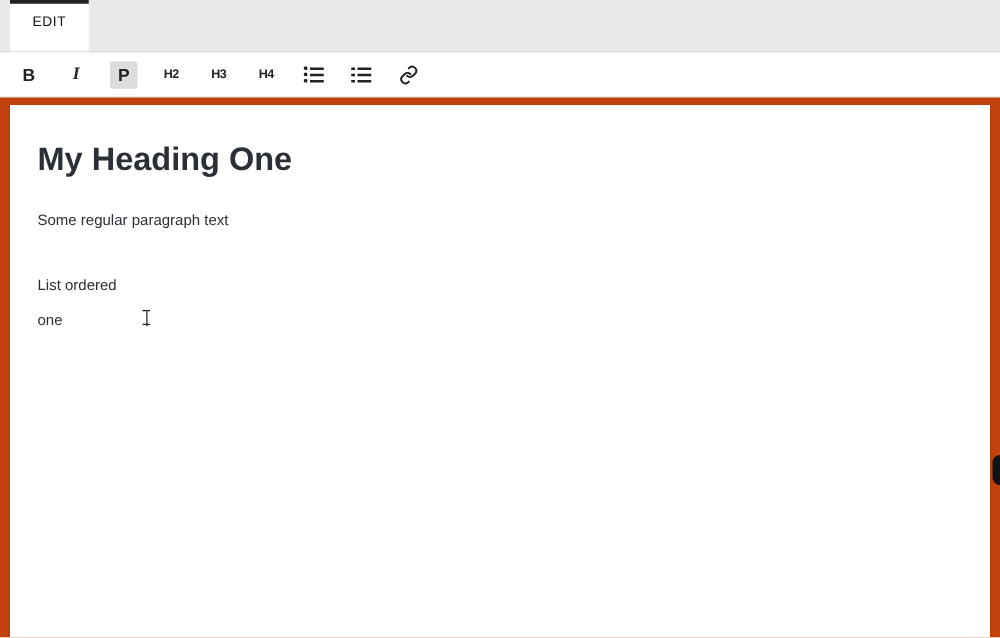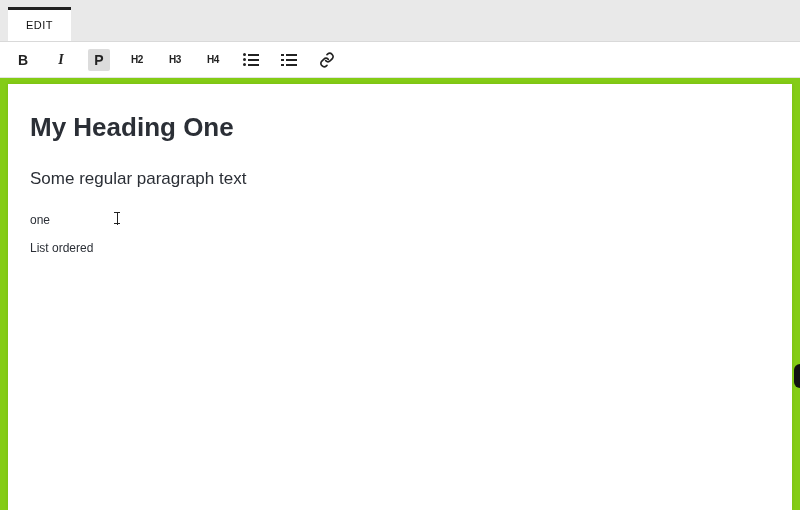--- a/index.html
+++ b/index.html
@@ -2,21 +2,20 @@
 <html><head>
 <meta charset="utf-8">
 <style>
   * { box-sizing: border-box; margin: 0; padding: 0; }
   html, body { width: 800px; height: 510px; overflow: hidden; font-family: Verdana, Geneva, sans-serif; background: #fff; }
 
   .tab-bar {
     background: #e9e9e9;
     height: 42px;
     display: flex;
-    align-items: flex-end;
     padding-left: 8px;
     border-bottom: 1px solid #d9d9d9;
   }
   .tab {
     font-size: 11px;
     letter-spacing: 0.5px;
     padding: 12px 18px 10px 18px;
     color: #3a3a3a;
     cursor: pointer;
     position: relative;
@@ -62,34 +61,34 @@
   .list-icon .row.r2 { top: 5px; } .list-icon .dot.d2 { top: 4.5px; }
   .list-icon .row.r3 { top: 10px; } .list-icon .dot.d3 { top: 9.5px; }
   .list-icon.num .dot { border-radius: 0; width: 3px; height: 2px; top: auto; }
   .list-icon.num .dot.d1 { top: 0; } .list-icon.num .dot.d2 { top: 5px; } .list-icon.num .dot.d3 { top: 10px; }
 
   .link-icon svg { display: block; }
 
   .editor-wrap {
     position: relative;
     height: calc(510px - 42px - 36px);
-    background: #84cc16;
+    background: #c2410c;
     overflow: hidden;
   }
   .page {
     position: absolute;
     left: 8px; right: 8px; top: 6px; bottom: 0;
     background: #fff;
     box-shadow: 0 0 4px rgba(0,0,0,0.08);
     padding: 28px 22px;
     overflow: auto;
     color: #2b2f36;
   }
   .page h1 { font-size: 26px; font-weight: 800; color: #2b2f36; margin-bottom: 26px; font-family: Verdana, Geneva, sans-serif; }
-  .page p.para { font-size: 17px; margin-bottom: 24px; color: #2b2f36; }
+  .page p.para { font-size: 12px; margin-bottom: 38px; color: #2b2f36; }
   .page .line { font-size: 12px; color: #2b2f36; margin-bottom: 14px; }
 
   .text-cursor {
     position: absolute;
     width: 10px;
     height: 14px;
     display: flex;
     align-items: center;
     justify-content: center;
   }
@@ -156,20 +155,20 @@
       <path d="M10 13a5 5 0 0 0 7 0l3-3a5 5 0 0 0-7-7l-1 1"></path>
       <path d="M14 11a5 5 0 0 0-7 0l-3 3a5 5 0 0 0 7 7l1-1"></path>
     </svg>
   </div>
 </div>
 
 <div class="editor-wrap">
   <div class="page">
     <h1>My Heading One</h1>
     <p class="para">Some regular paragraph text</p>
+    <div class="line">List ordered</div>
     <div class="line" style="position:relative">
       <span>one</span>
       <span class="text-cursor" style="left:82px; top:-1px;"></span>
     </div>
-    <div class="line">List ordered</div>
   </div>
   <div class="side-blob"></div>
 </div>
 
 </body></html>

